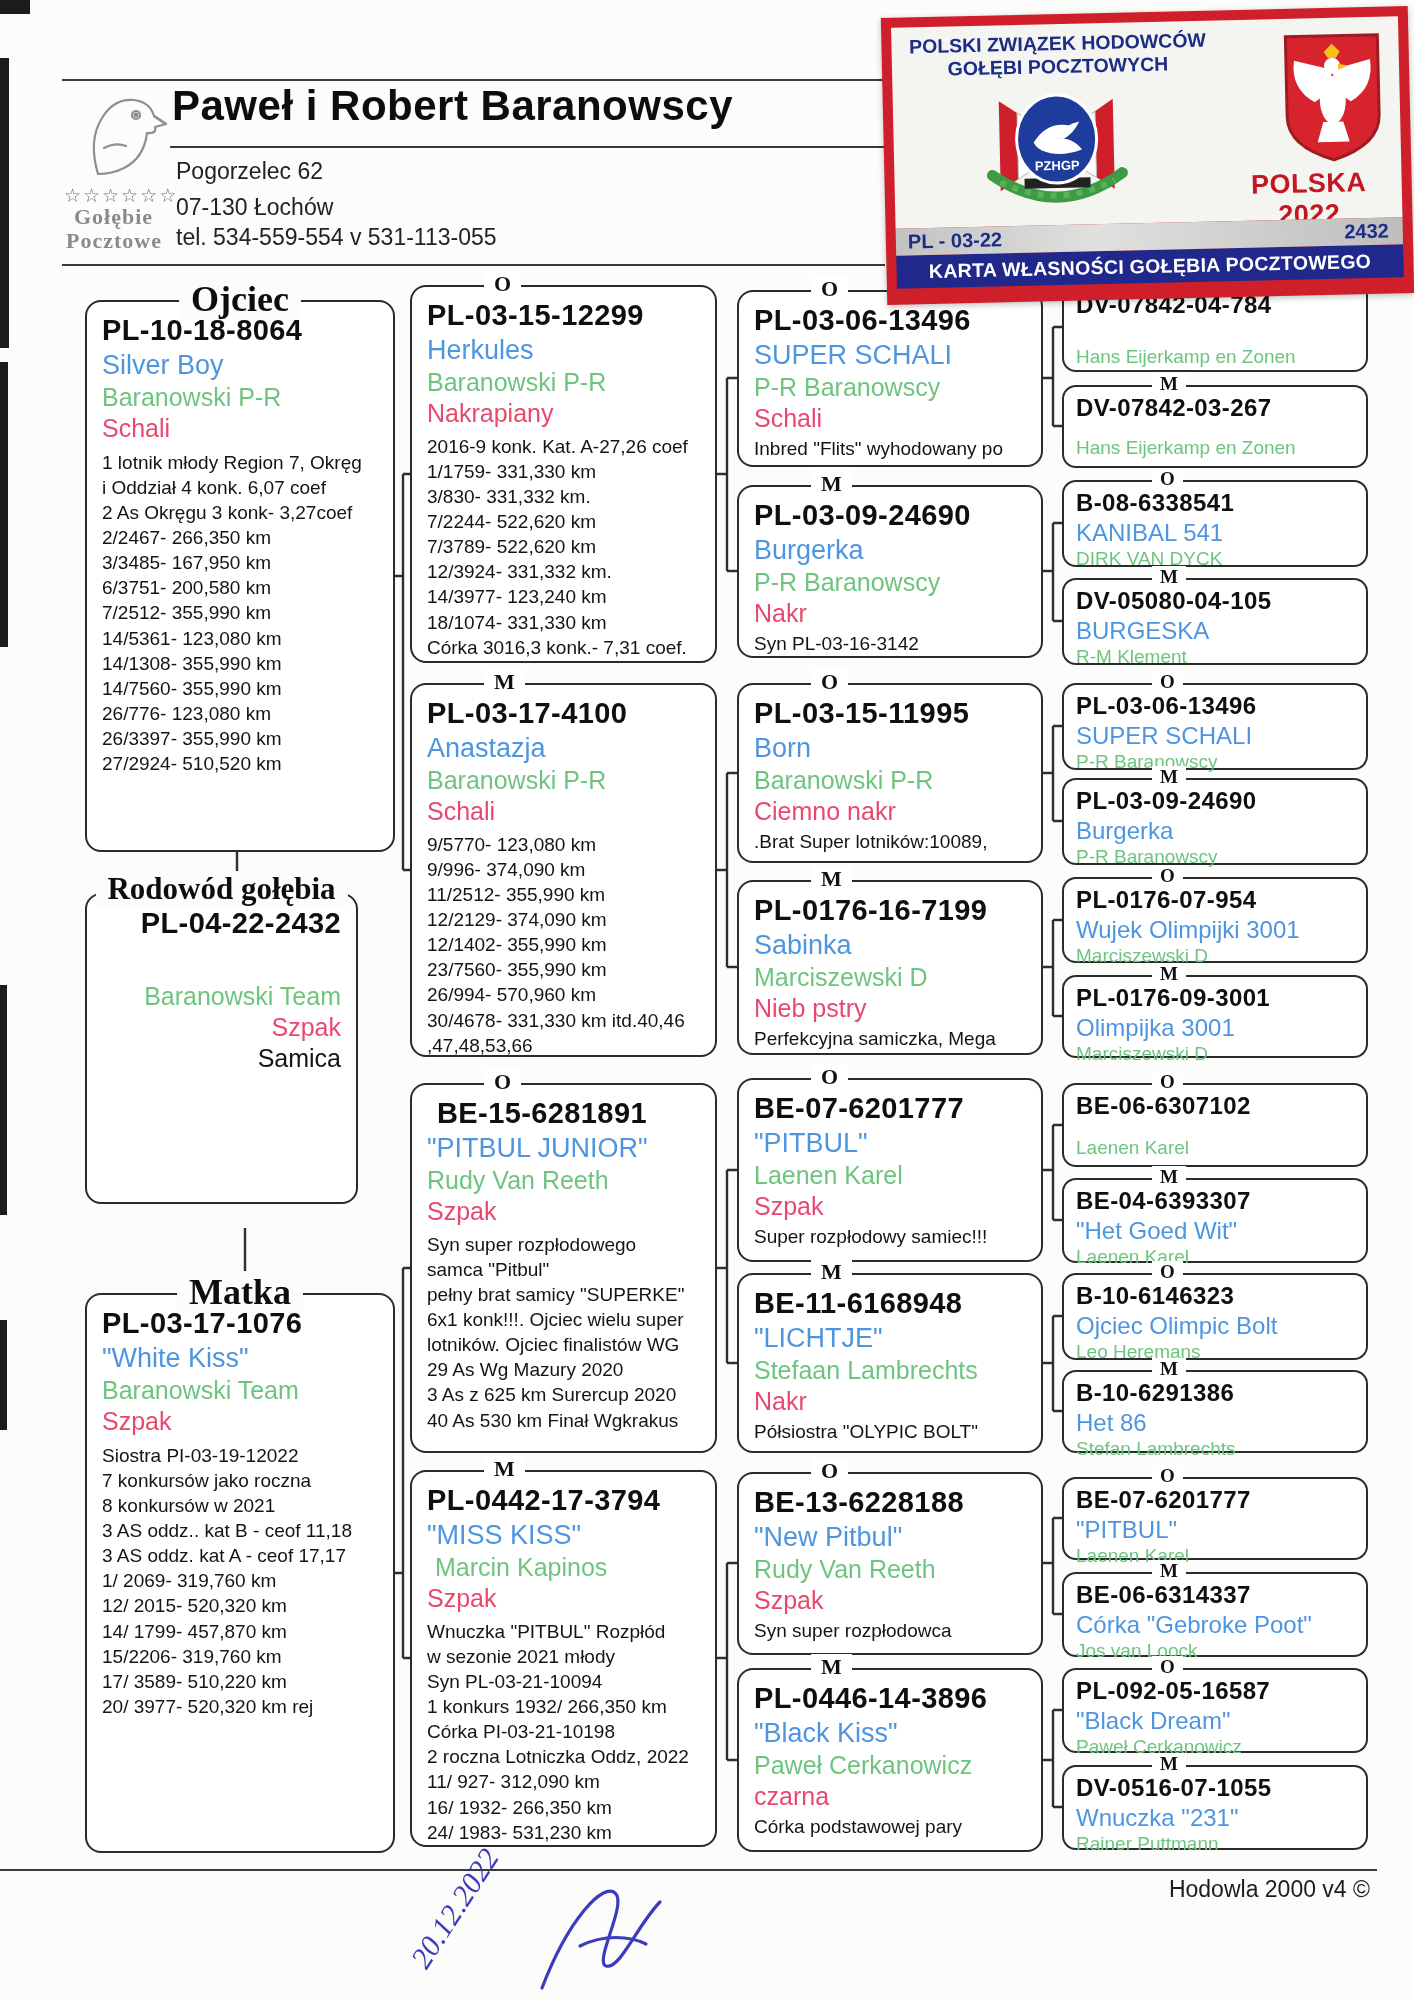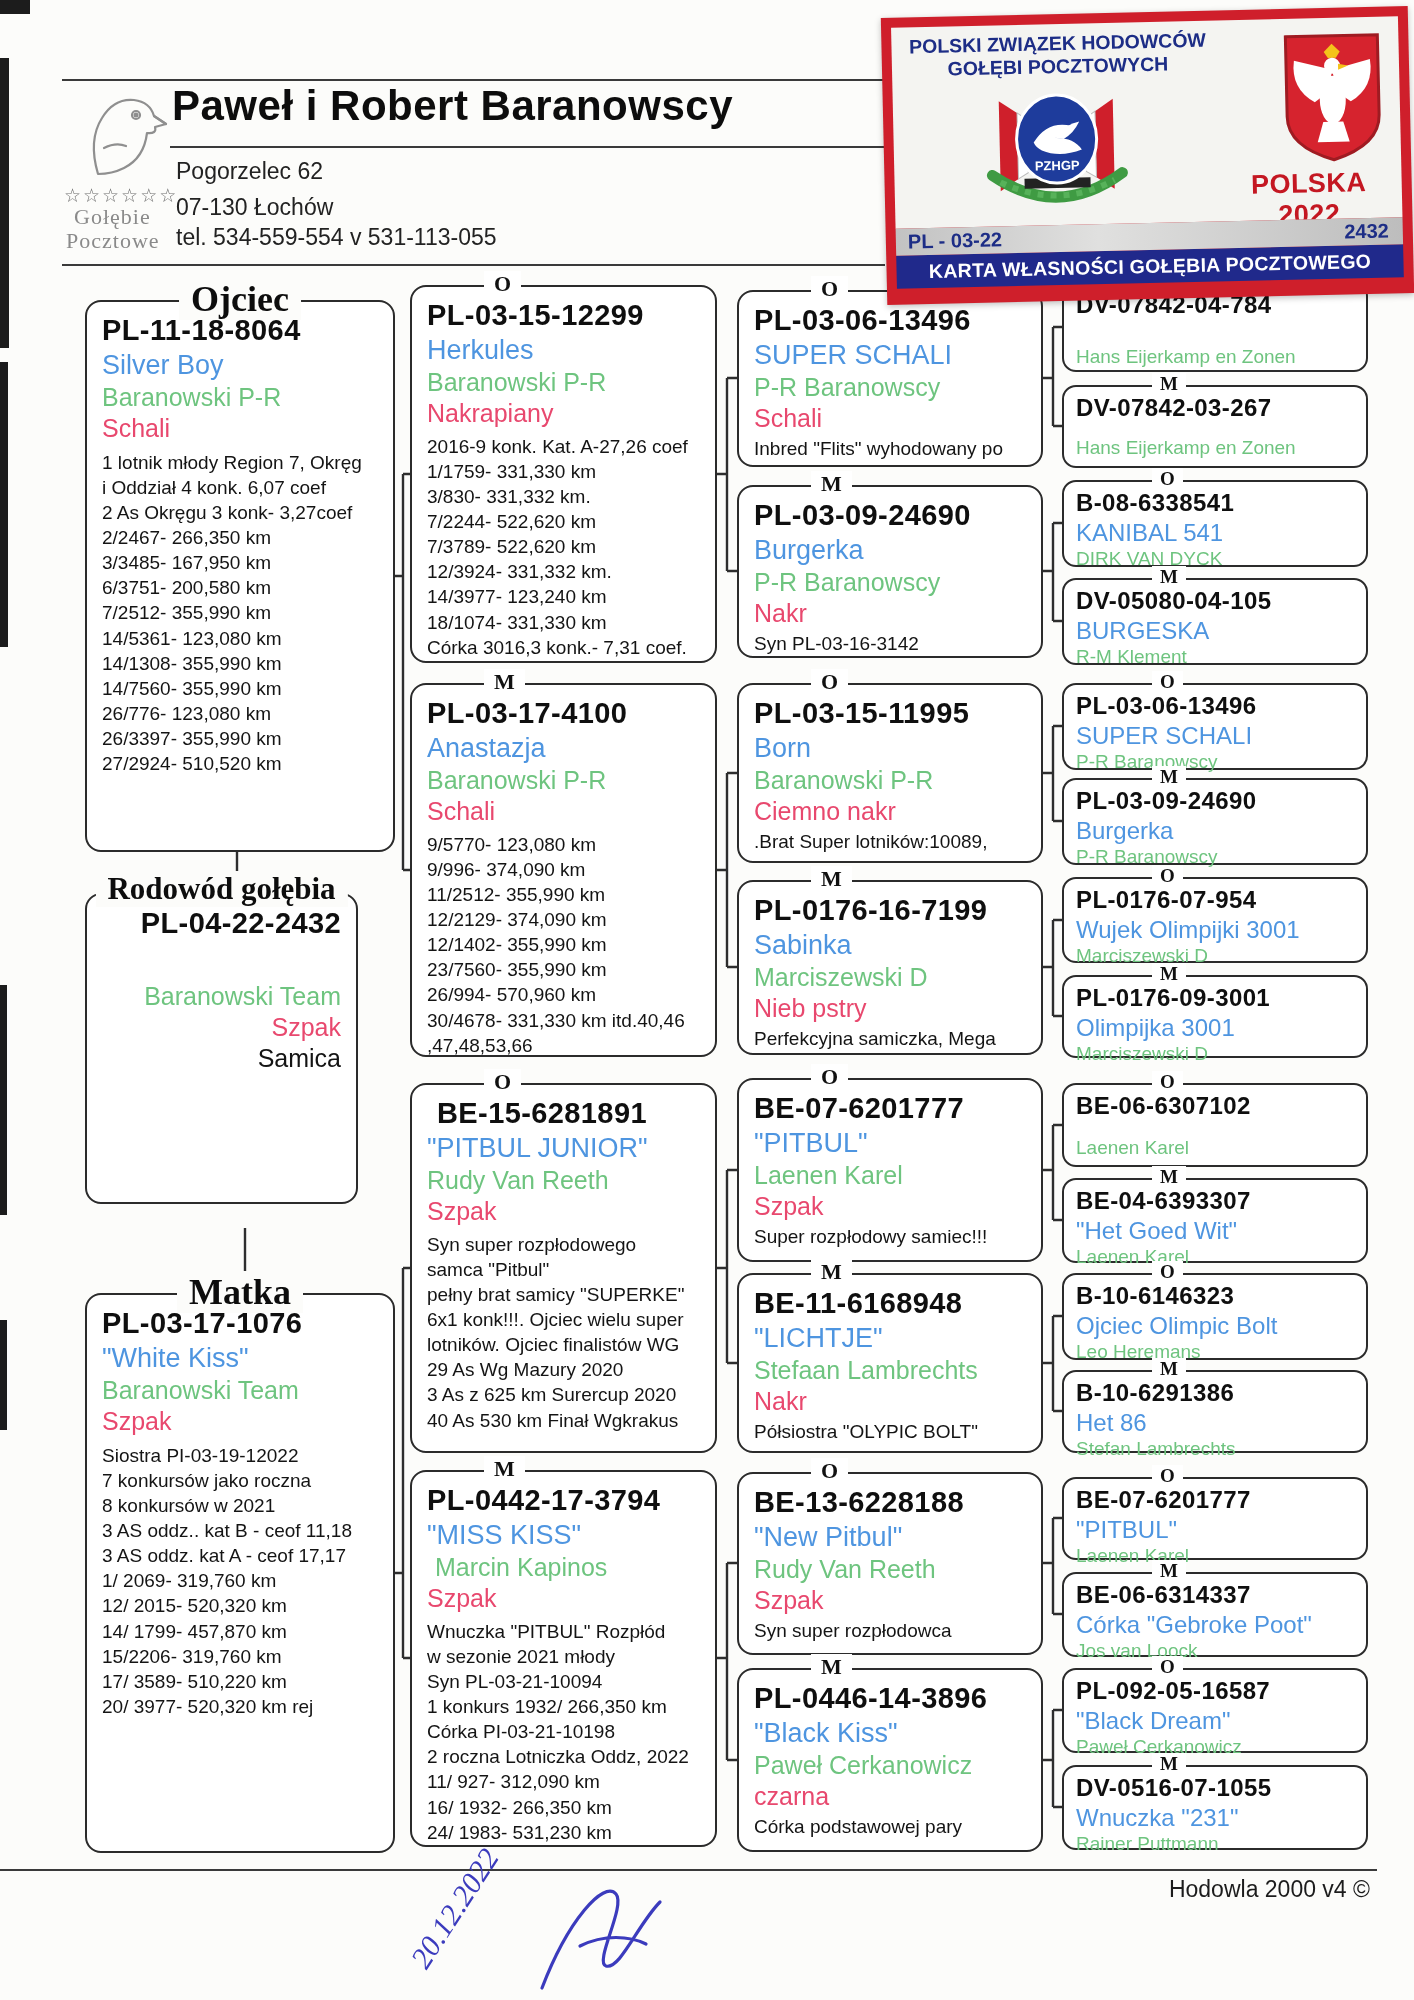--- a/index.html
+++ b/index.html
@@ -7,21 +7,21 @@
     width:1414px;height:2000px;position:relative;overflow:hidden;
     background:#fcfcfa;color:#161616;
     font-family:"Liberation Sans",sans-serif;
   }
   .abs{position:absolute;}
   .hr{position:absolute;height:2px;background:#3a3a3a;}
   
   .breeder-title{position:absolute;left:172px;top:82px;font-size:42px;font-weight:bold;letter-spacing:.5px;color:#0d0d0d;}
   .addr{position:absolute;left:176px;font-size:23px;color:#222;}
   .logo-stars{position:absolute;left:64px;top:184px;font-size:19px;letter-spacing:2px;color:#6e6e6e;}
-  .logo-cap{position:absolute;font-family:"Liberation Serif",serif;font-weight:normal;color:#8a8a8a;font-size:22px;letter-spacing:1px;}
+  .logo-cap{position:absolute;font-family:"Liberation Serif",serif;font-weight:bold;color:#8a8a8a;font-size:22px;letter-spacing:1px;}
   
   .badge{position:absolute;left:884px;top:12px;width:527px;height:287px;background:#cf1f2b;
          padding:10px 10px 0 10px;box-sizing:border-box;transform:rotate(-1.3deg);z-index:9;
          box-shadow:0 2px 6px rgba(0,0,0,.25);}
   .badge-white{position:relative;background:#f4f4f1;height:201px;}
   .badge-org{position:absolute;left:6px;top:8px;width:320px;text-align:center;
              color:#1d2d86;font-weight:bold;font-size:19.5px;line-height:23px;}
   .badge-polska{position:absolute;right:8px;top:150px;width:170px;text-align:center;
                 color:#c41722;font-weight:bold;font-size:27px;letter-spacing:.5px;}
   .badge-gray{position:relative;height:27px;background:linear-gradient(90deg,#c2c2c2,#e0e0df 40%,#bdbdbd);
@@ -144,21 +144,21 @@
   </div>
   <div class="badge-gray">
     <span style="padding-left:12px;">PL - 03-22</span>
     <span style="position:absolute;right:14px;">2432</span>
   </div>
   <div class="badge-navy">KARTA WŁASNOŚCI GOŁĘBIA POCZTOWEGO</div>
 </div>
 
 <div class="pbox" style="left:85px;top:300px;width:310px;height:552px;">
   <span class="sec-title">Ojciec</span>
-  <div class="ring">PL-11-18-8064</div>
+  <div class="ring">PL-10-18-8064</div>
   <div class="pname">Silver Boy</div>
   <div class="pbreeder">Baranowski P-R</div>
   <div class="pcolor">Schali</div>
   <div class="pnotes">1 lotnik młody Region 7, Okręg
 i Oddział 4 konk. 6,07 coef
 2 As Okręgu 3 konk- 3,27coef
 2/2467- 266,350 km
 3/3485- 167,950 km
 6/3751- 200,580 km
 7/2512- 355,990 km

